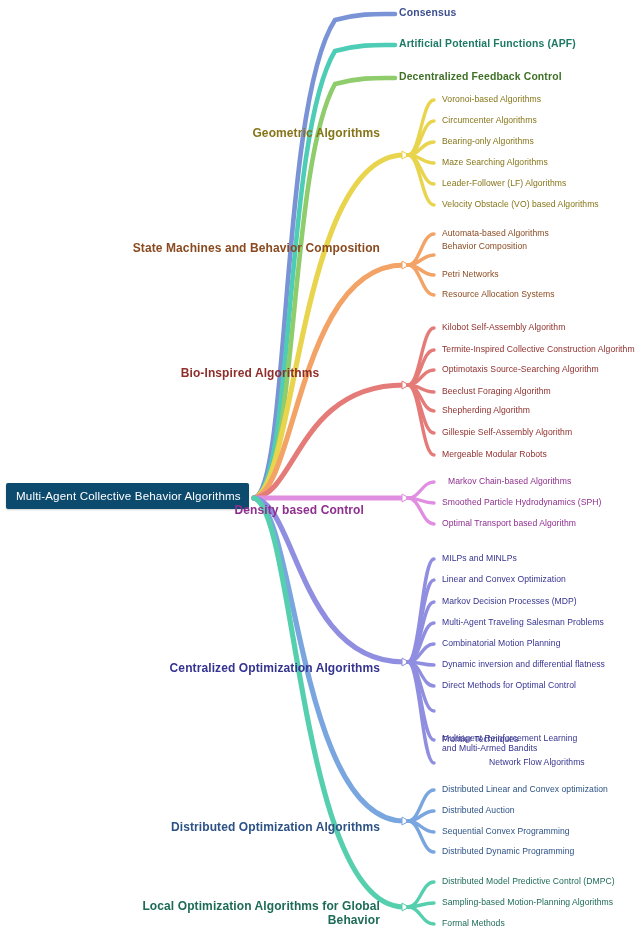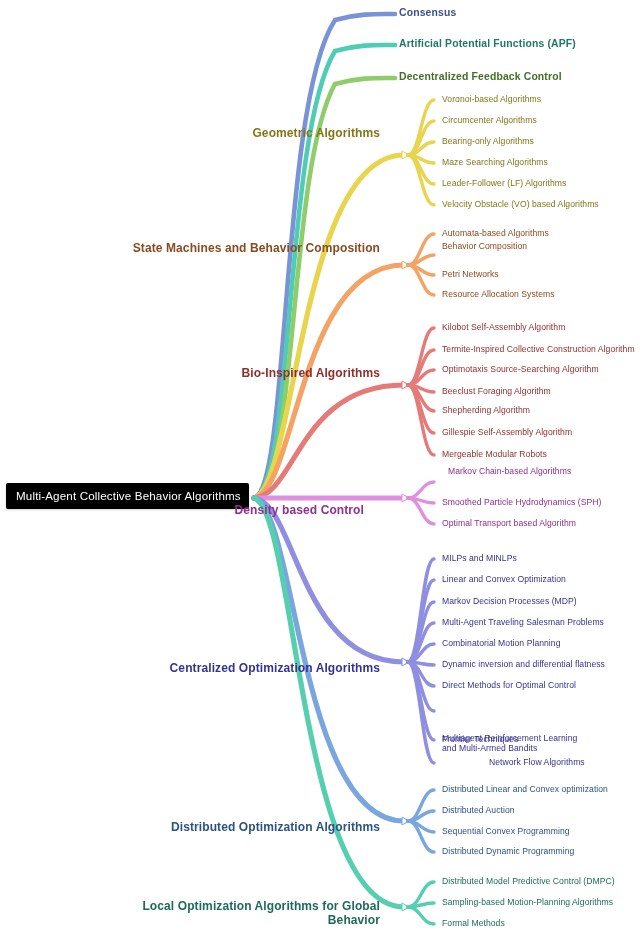--- a/index.html
+++ b/index.html
@@ -88,48 +88,48 @@
       <path d="M 408 821 C 420 821, 422 832, 434 832" fill="none" stroke="#7aa6e0" stroke-width="3.4" stroke-linecap="round"></path>
       <path d="M 408 821 C 420 821, 422 852, 434 852" fill="none" stroke="#7aa6e0" stroke-width="3.4" stroke-linecap="round"></path>
       <path d="M 254 498 C 296 510.27,
              299 907, 404 907" fill="none" stroke="#56cfae" stroke-width="5.2" stroke-linecap="round"></path>
       <polygon points="402,903 409,907 402,911" fill="#ffffff" stroke="#56cfae" stroke-width="1"></polygon>
       <path d="M 408 907 C 420 907, 422 882, 434 882" fill="none" stroke="#56cfae" stroke-width="3.4" stroke-linecap="round"></path>
       <path d="M 408 907 C 420 907, 422 903, 434 903" fill="none" stroke="#56cfae" stroke-width="3.4" stroke-linecap="round"></path>
       <path d="M 408 907 C 420 907, 422 924, 434 924" fill="none" stroke="#56cfae" stroke-width="3.4" stroke-linecap="round"></path>
     </svg>
 
-  <div id="root-node" style="left: 6px; top: 483px; width: 223px; background: #000000; color: rgb(255, 255, 255);">Multi-Agent Collective Behavior Algorithms</div>
+  <div id="root-node" style="left: 6px; top: 483px; width: 223px; background: #0c4a6e; color: rgb(255, 255, 255);">Multi-Agent Collective Behavior Algorithms</div>
 
   <div id="label-layer">
       <div class="lbl top-lbl" style="left: 399px; top: 7px; color: rgb(61, 79, 143);">Consensus</div>
       <div class="lbl top-lbl" style="left: 399px; top: 38px; color: rgb(29, 122, 102);">Artificial Potential Functions (APF)</div>
       <div class="lbl top-lbl" style="left: 399px; top: 71px; color: rgb(63, 112, 38);">Decentralized Feedback Control</div>
       <div class="lbl branch-lbl" style="left: 120px; top: 127px; width: 260px; color: rgb(133, 117, 24); white-space: normal;">Geometric Algorithms</div>
       <div class="lbl leaf-lbl" style="left: 442px; top: 95px; color: rgb(133, 117, 24);">Voronoi-based Algorithms</div>
       <div class="lbl leaf-lbl" style="left: 442px; top: 116px; color: rgb(133, 117, 24);">Circumcenter Algorithms</div>
       <div class="lbl leaf-lbl" style="left: 442px; top: 137px; color: rgb(133, 117, 24);">Bearing-only Algorithms</div>
       <div class="lbl leaf-lbl" style="left: 442px; top: 158px; color: rgb(133, 117, 24);">Maze Searching Algorithms</div>
       <div class="lbl leaf-lbl" style="left: 442px; top: 179px; color: rgb(133, 117, 24);">Leader-Follower (LF) Algorithms</div>
       <div class="lbl leaf-lbl" style="left: 442px; top: 200px; color: rgb(133, 117, 24);">Velocity Obstacle (VO) based Algorithms</div>
       <div class="lbl branch-lbl" style="left: 120px; top: 242px; width: 260px; color: rgb(138, 74, 31); white-space: normal;">State Machines and Behavior Composition</div>
       <div class="lbl leaf-lbl" style="left: 442px; top: 229px; color: rgb(138, 74, 31);">Automata-based Algorithms</div>
       <div class="lbl leaf-lbl" style="left: 442px; top: 242px; color: rgb(138, 74, 31);">Behavior Composition</div>
       <div class="lbl leaf-lbl" style="left: 442px; top: 270px; color: rgb(138, 74, 31);">Petri Networks</div>
       <div class="lbl leaf-lbl" style="left: 442px; top: 290px; color: rgb(138, 74, 31);">Resource Allocation Systems</div>
-      <div class="lbl branch-lbl" style="left: 120px; top: 367px; width: 260px; color: rgb(143, 47, 44); white-space: normal;">Bio-Inspired Algorithms</div>
+      <div class="lbl branch-lbl" style="left: 120px; top: 367px; width: 260px; color: rgb(143, 47, 44); white-space: normal; text-align: center;">Bio-Inspired Algorithms</div>
       <div class="lbl leaf-lbl" style="left: 442px; top: 323px; color: rgb(143, 47, 44);">Kilobot Self-Assembly Algorithm</div>
       <div class="lbl leaf-lbl" style="left: 442px; top: 345px; color: rgb(143, 47, 44);">Termite-Inspired Collective Construction Algorithm</div>
       <div class="lbl leaf-lbl" style="left: 442px; top: 365px; color: rgb(143, 47, 44);">Optimotaxis Source-Searching Algorithm</div>
       <div class="lbl leaf-lbl" style="left: 442px; top: 387px; color: rgb(143, 47, 44);">Beeclust Foraging Algorithm</div>
       <div class="lbl leaf-lbl" style="left: 442px; top: 406px; color: rgb(143, 47, 44);">Shepherding Algorithm</div>
       <div class="lbl leaf-lbl" style="left: 442px; top: 428px; color: rgb(143, 47, 44);">Gillespie Self-Assembly Algorithm</div>
       <div class="lbl leaf-lbl" style="left: 442px; top: 450px; color: rgb(143, 47, 44);">Mergeable Modular Robots</div>
       <div class="lbl branch-lbl" style="left: 104px; top: 504px; width: 260px; color: rgb(143, 47, 143); white-space: normal;">Density based Control</div>
-      <div class="lbl leaf-lbl" style="left: 442px; top: 467px; color: rgb(143, 47, 143); padding-left: 6px;">Markov Chain-based Algorithms</div>
+      <div class="lbl leaf-lbl" style="left: 442px; top: 477px; color: rgb(143, 47, 143); padding-left: 6px;">Markov Chain-based Algorithms</div>
       <div class="lbl leaf-lbl" style="left: 442px; top: 498px; color: rgb(143, 47, 143);">Smoothed Particle Hydrodynamics (SPH)</div>
       <div class="lbl leaf-lbl" style="left: 442px; top: 519px; color: rgb(143, 47, 143);">Optimal Transport based Algorithm</div>
       <div class="lbl branch-lbl" style="left: 120px; top: 662px; width: 260px; color: rgb(53, 51, 144); white-space: normal;">Centralized Optimization Algorithms</div>
       <div class="lbl leaf-lbl" style="left: 442px; top: 554px; color: rgb(53, 51, 144);">MILPs and MINLPs</div>
       <div class="lbl leaf-lbl" style="left: 442px; top: 575px; color: rgb(53, 51, 144);">Linear and Convex Optimization</div>
       <div class="lbl leaf-lbl" style="left: 442px; top: 597px; color: rgb(53, 51, 144);">Markov Decision Processes (MDP)</div>
       <div class="lbl leaf-lbl" style="left: 442px; top: 618px; color: rgb(53, 51, 144);">Multi-Agent Traveling Salesman Problems</div>
       <div class="lbl leaf-lbl" style="left: 442px; top: 639px; color: rgb(53, 51, 144);">Combinatorial Motion Planning</div>
       <div class="lbl leaf-lbl" style="left: 442px; top: 660px; color: rgb(53, 51, 144);">Dynamic inversion and differential flatness</div>
       <div class="lbl leaf-lbl" style="left: 442px; top: 681px; color: rgb(53, 51, 144);">Direct Methods for Optimal Control</div>

